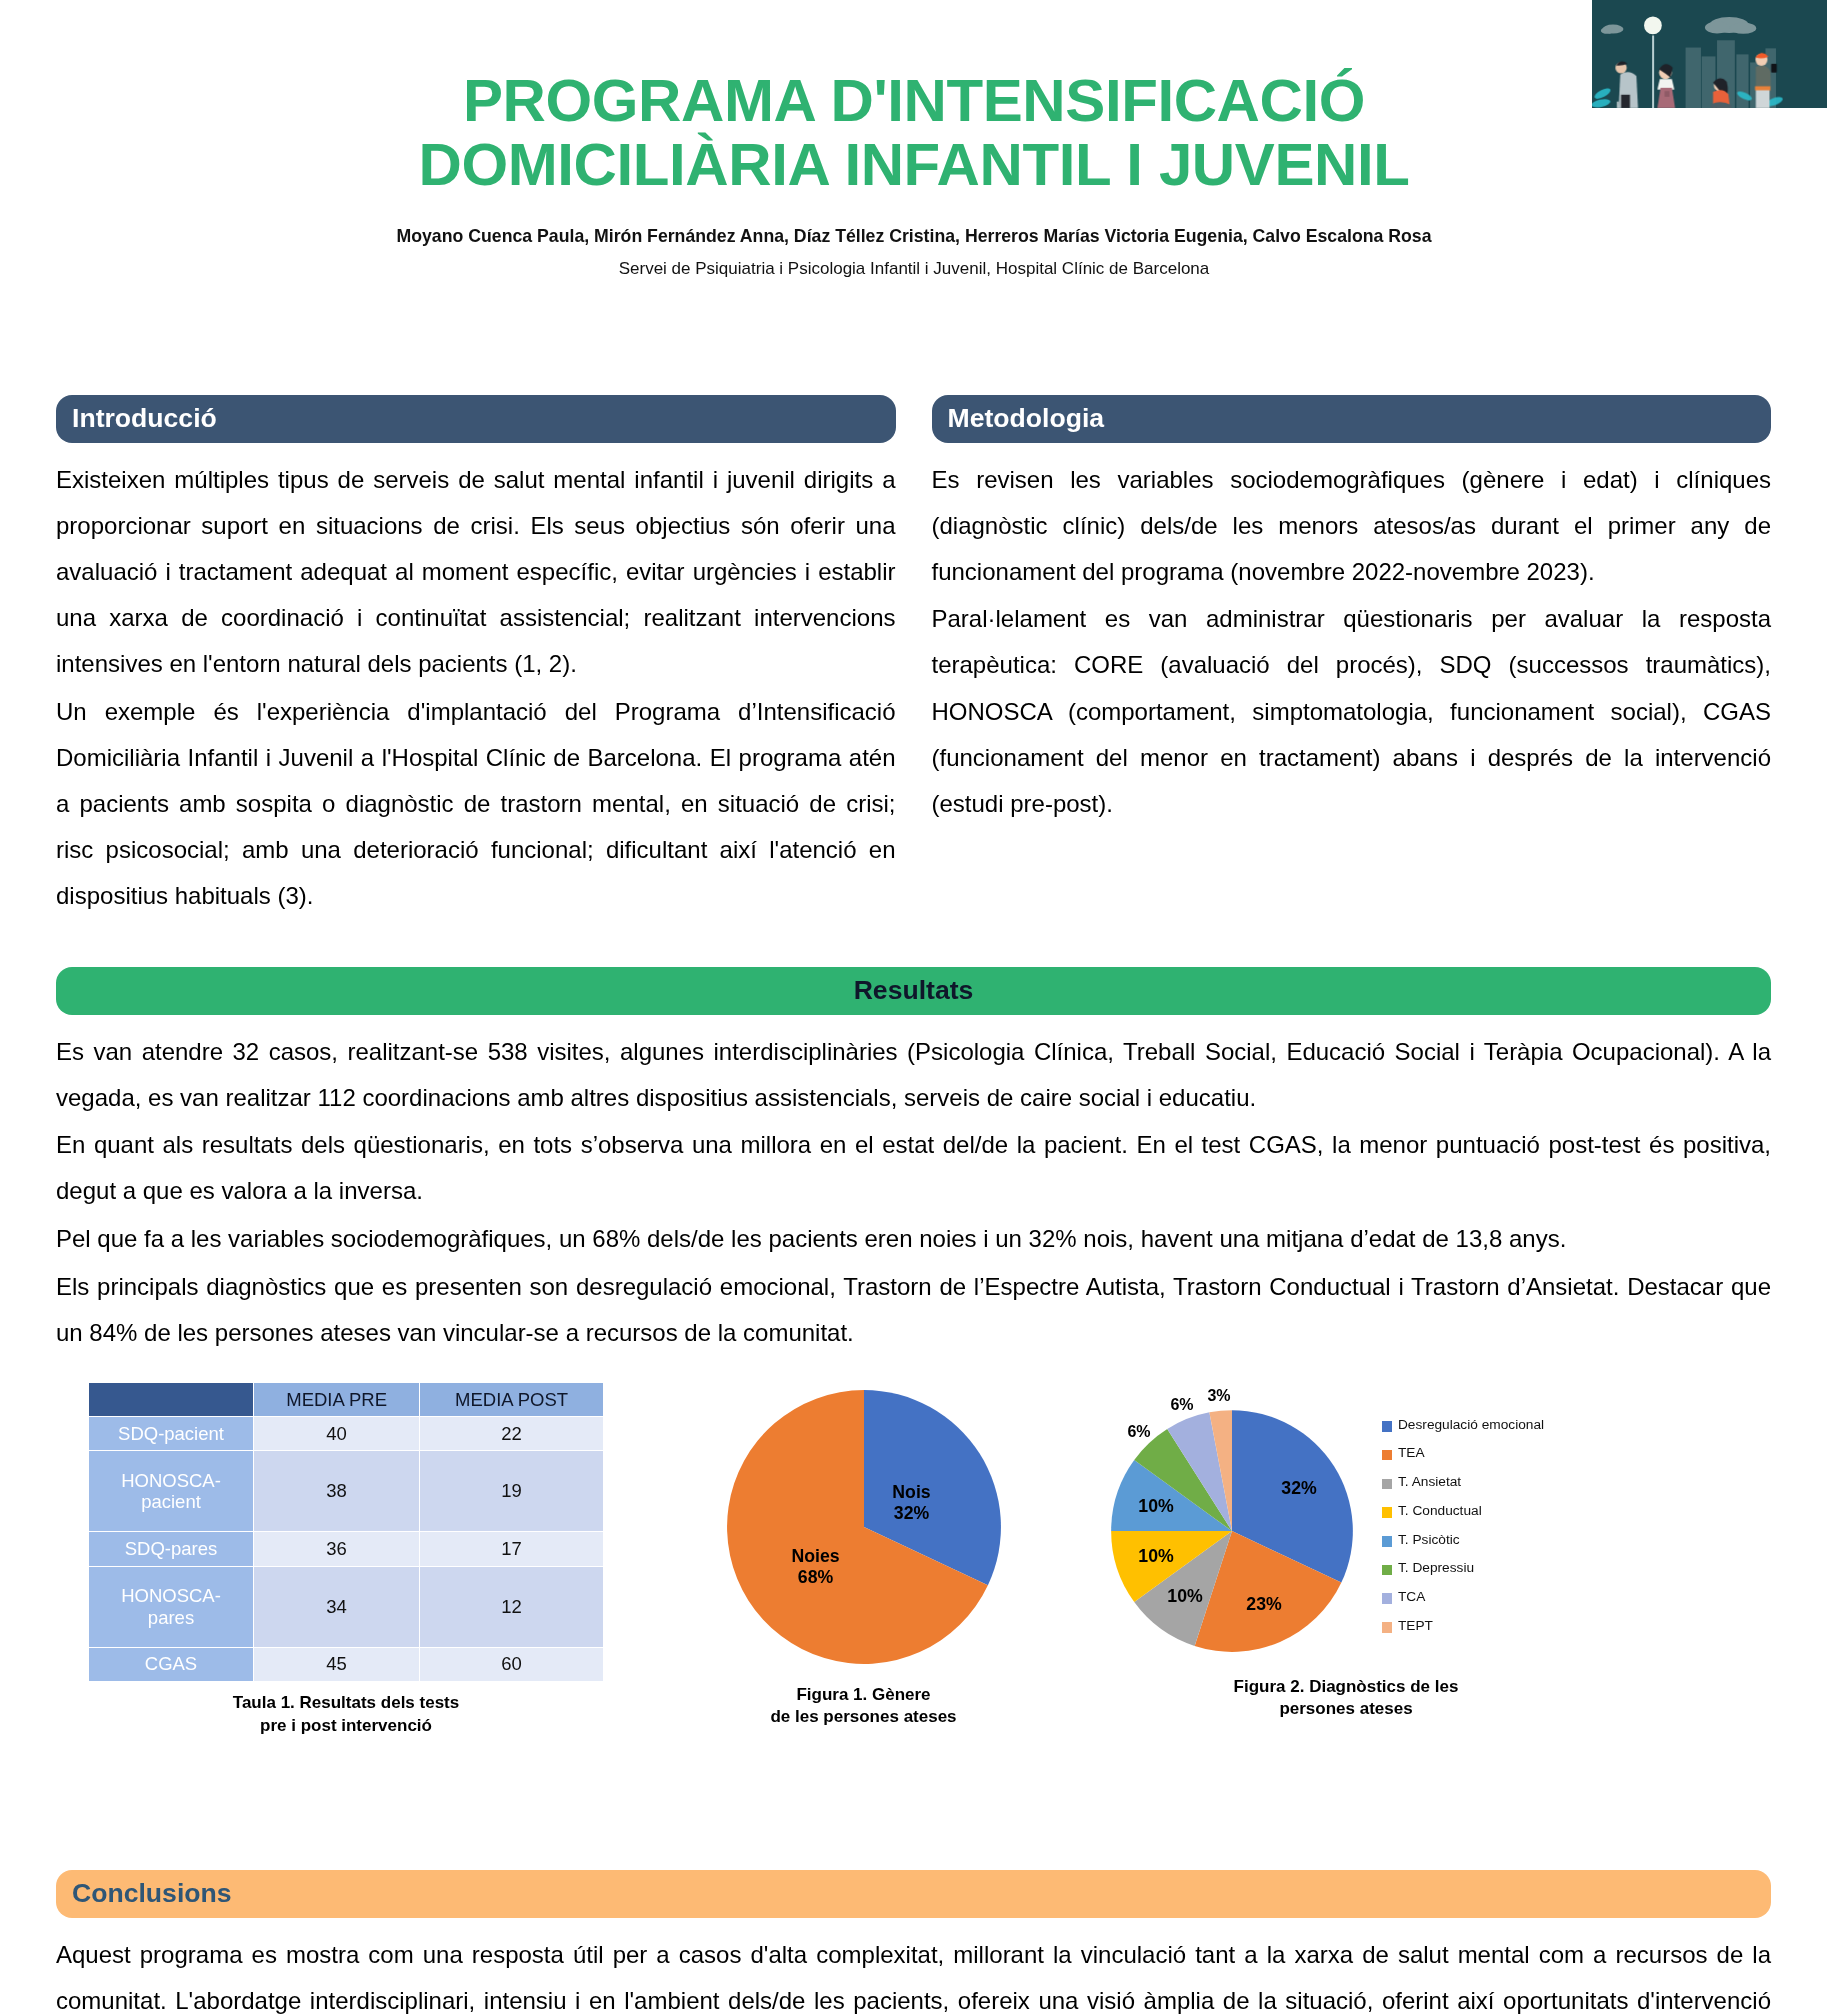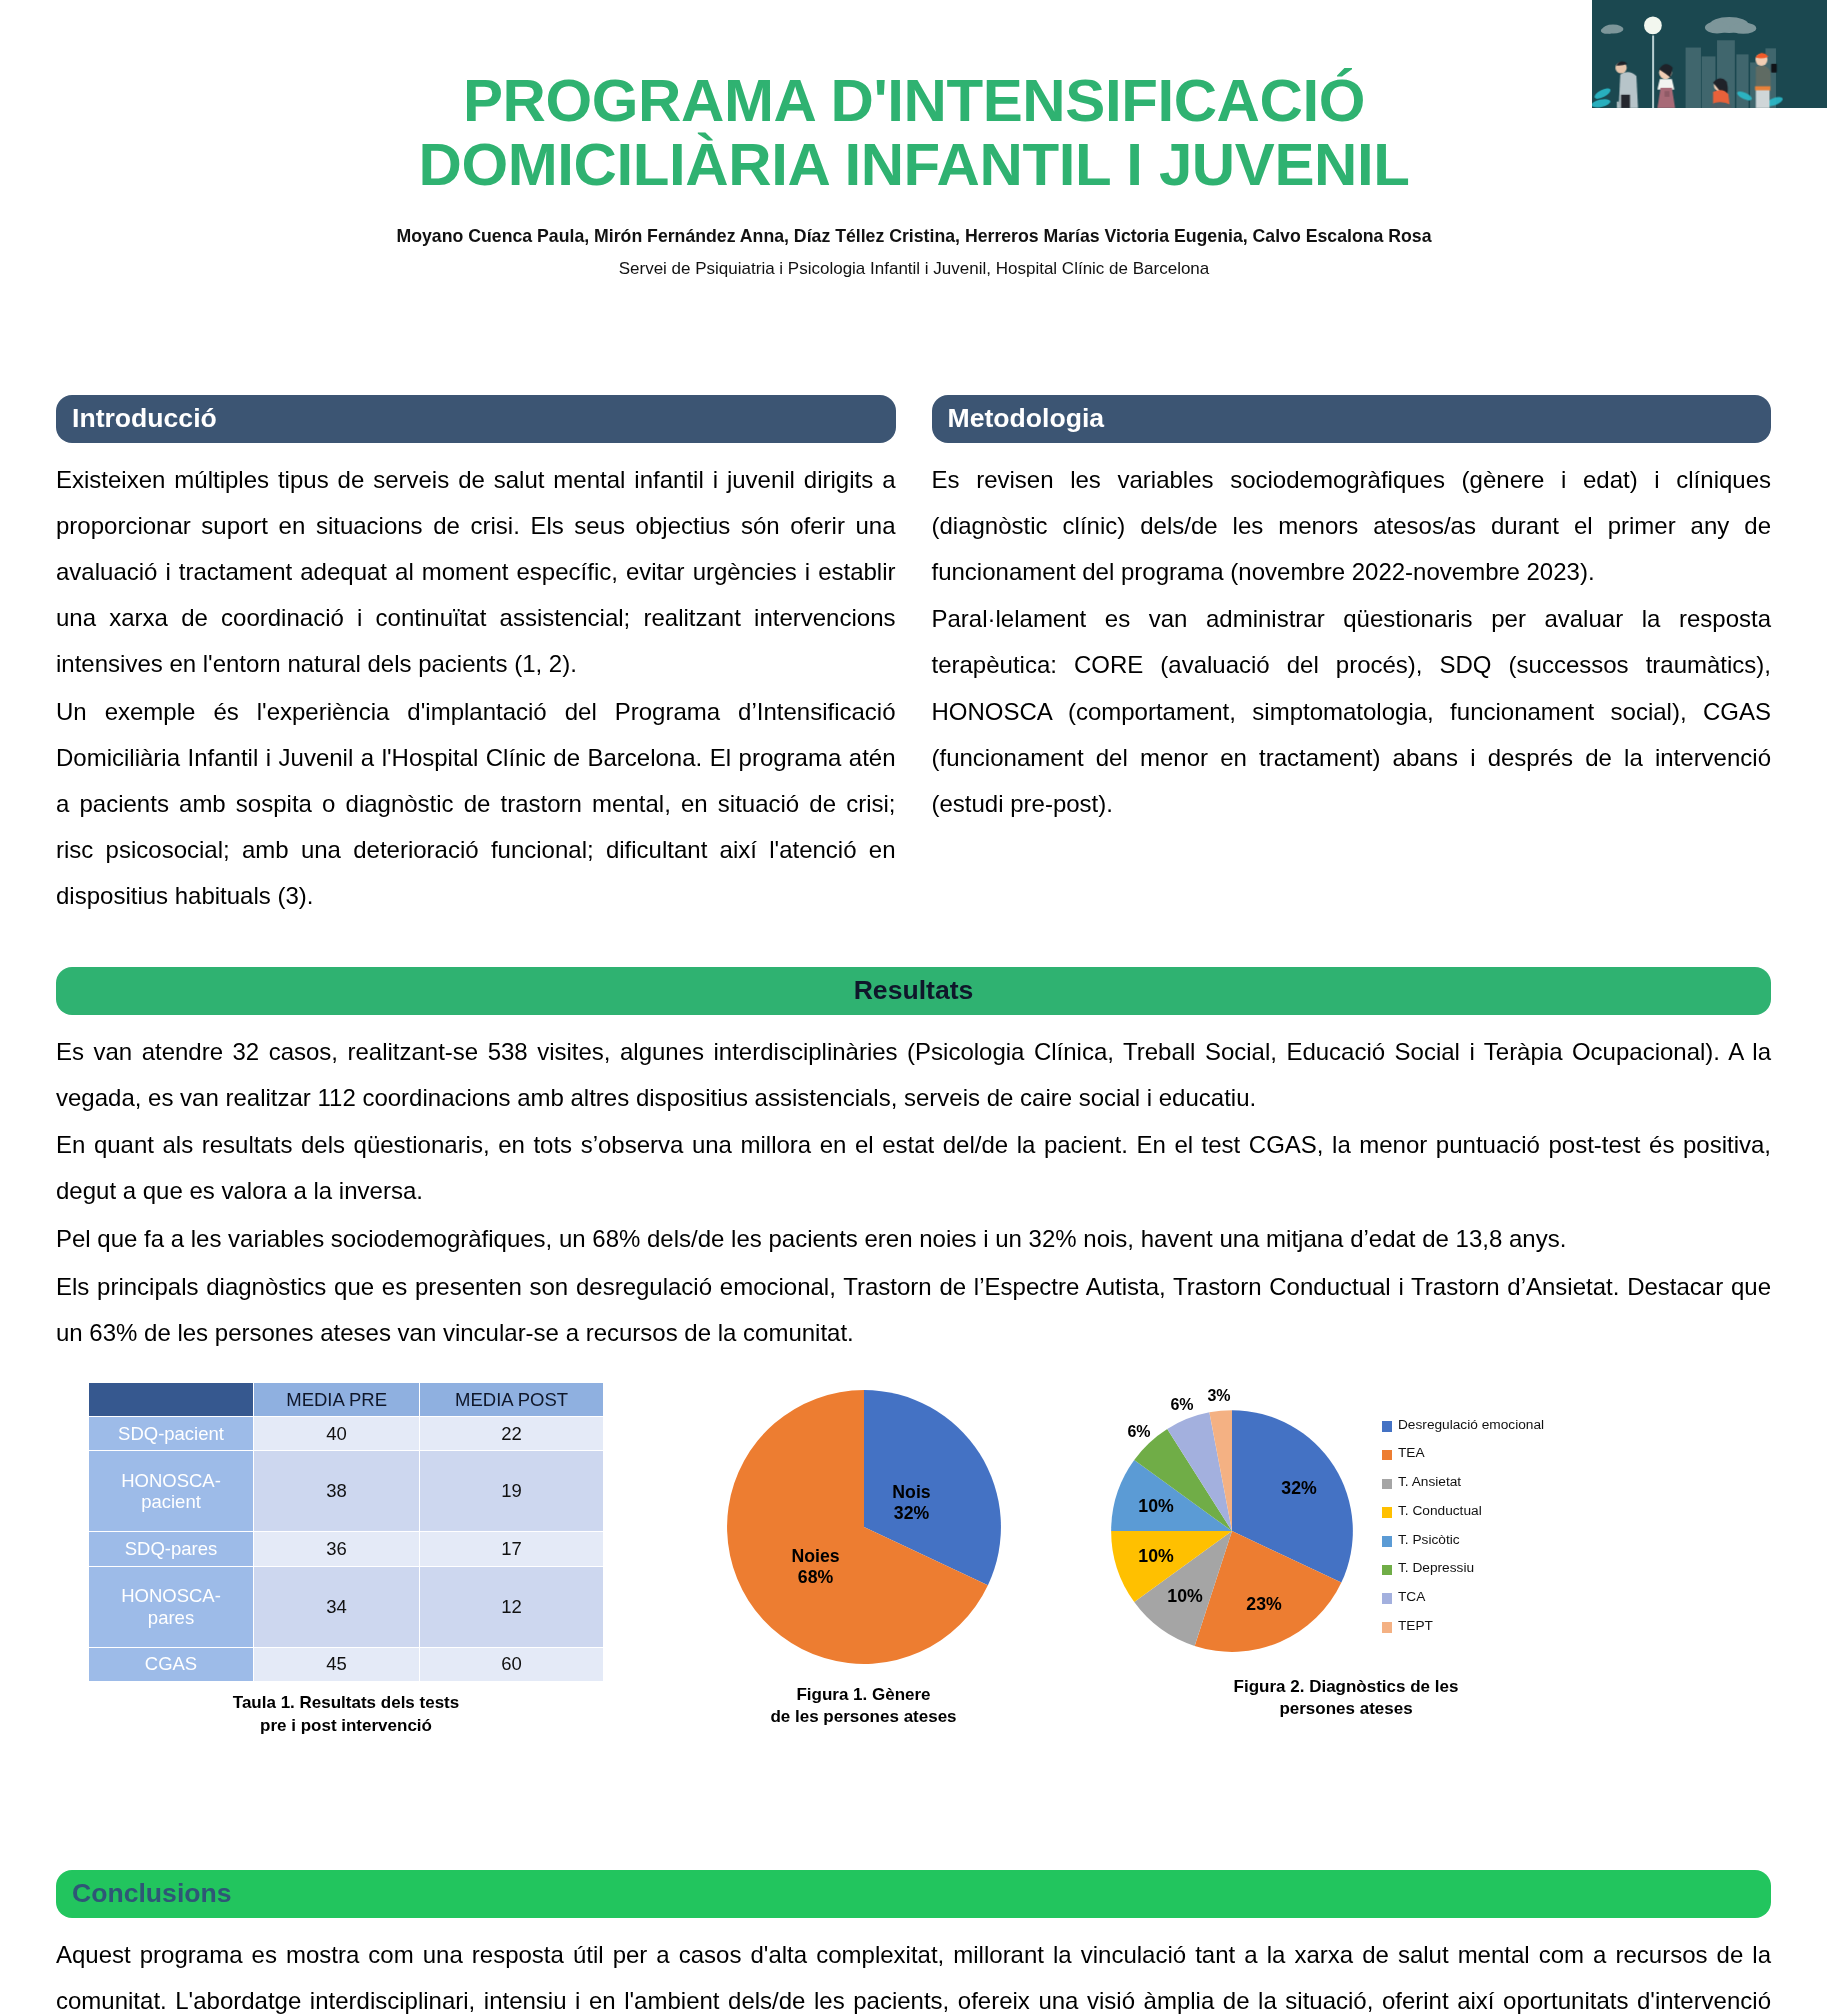--- a/index.html
+++ b/index.html
@@ -43,21 +43,21 @@
   
   .sec-head {
     border-radius: 16px;
     padding: 7.3px 16px;
     font-size: 26.6px;
     font-weight: 700;
     line-height: 1.25;
   }
   .sec-head.dark { background: #3c5573; color: #ffffff; }
   .sec-head.green { background: #2fb271; color: #0f172a; text-align: center; }
-  .sec-head.lightgreen { background: #22c55e; color: #2f5676; }
+  .sec-head.lightgreen { background: #fdba74; color: #2f5676; }
 
   .body-text {
     font-size: 24px;
     line-height: 1.92;
     color: #000;
     text-align: justify;
   }
   .body-text p + p { margin-top: 1.6px; }
 
   
@@ -219,21 +219,21 @@
       </div>
     </div>
   </div>
 
   <div class="results-wrap">
     <div class="sec-head green">Resultats</div>
     <div class="body-text">
       <p>Es van atendre 32 casos, realitzant-se 538 visites, algunes interdisciplinàries (Psicologia Clínica, Treball Social, Educació Social i Teràpia Ocupacional). A la vegada, es van realitzar 112 coordinacions amb altres dispositius assistencials, serveis de caire social i educatiu.</p>
       <p>En quant als resultats dels qüestionaris, en tots s’observa una millora en el estat del/de la pacient. En el test CGAS, la menor puntuació post-test és positiva, degut a que es valora a la inversa.</p>
       <p>Pel que fa a les variables sociodemogràfiques, un 68% dels/de les pacients eren noies i un 32% nois, havent una mitjana d’edat de 13,8 anys.</p>
-      <p>Els principals diagnòstics que es presenten son desregulació emocional, Trastorn de l’Espectre Autista, Trastorn Conductual i Trastorn d’Ansietat. Destacar que un 63% de les persones ateses  van vincular-se  a recursos de la comunitat.</p>
+      <p>Els principals diagnòstics que es presenten son desregulació emocional, Trastorn de l’Espectre Autista, Trastorn Conductual i Trastorn d’Ansietat. Destacar que un 84% de les persones ateses  van vincular-se  a recursos de la comunitat.</p>
     </div>
   </div>
 
   <div class="figs">
 
     <div class="table-area fig">
       <table class="res-table">
         <thead>
           <tr>
             <th class="corner"></th>

